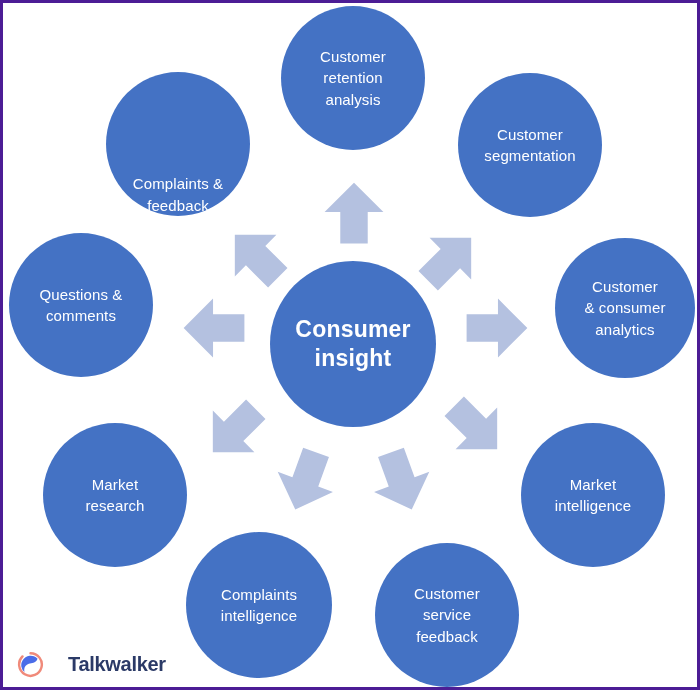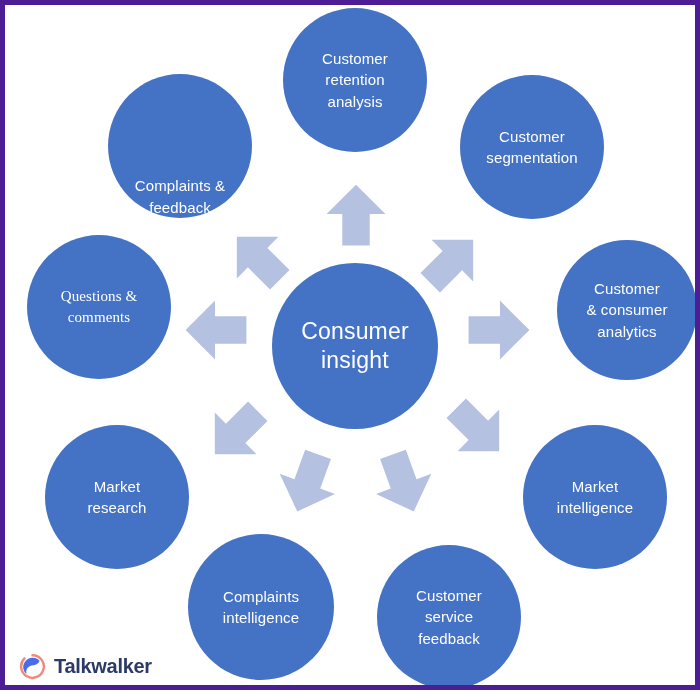--- a/index.html
+++ b/index.html
@@ -12,21 +12,21 @@
     height: 690px;
     font-family: "Liberation Sans", sans-serif;
     overflow: hidden;
   }
   #canvas {
     position: relative;
     width: 700px;
     height: 690px;
     background: #ffffff;
     box-sizing: border-box;
-    border: 5px solid #4c1d95;
+    border: 3px solid #4c1d95;
     overflow: hidden;
   }
   .node {
     position: absolute;
     border-radius: 50%;
     background: #4472C4;
     display: flex;
     align-items: center;
     justify-content: center;
     text-align: center;
@@ -41,39 +41,39 @@
     letter-spacing: 0.1px;
   }
   #center-node {
     width: 166px;
     height: 166px;
     left: 267px;
     top: 258px;
   }
   #center-node .label {
     font-size: 23px;
-    font-weight: normal;
+    font-weight: bold;
     line-height: 1.28;
     letter-spacing: 0.2px;
   }
   .arrow-layer {
     position: absolute;
     left: 0;
     top: 0;
     width: 700px;
     height: 690px;
     pointer-events: none;
   }
   .logo {
     position: absolute;
     left: 14px;
     top: 648px;
     display: flex;
     align-items: center;
-    gap: 8px;
+    gap: 24px;
     text-align: right;
   }
   .logo-mark {
     width: 27px;
     height: 27px;
     flex: 0 0 auto;
   }
   .logo-text {
     color: #2B3A67;
     font-size: 20px;
@@ -162,21 +162,21 @@
   <div class="node" style="left:183px; top:529px; width:146px; height:146px;">
     <span class="label">Complaints
 intelligence</span>
   </div>
 
   <div class="node" style="left:40px; top:420px; width:144px; height:144px;">
     <span class="label">Market
 research</span>
   </div>
 
-  <div class="node" style="left:22px; top:230px; width:144px; height:144px;font-family:Liberation Serif, serif;">
+  <div class="node" style="left:6px; top:230px; width:144px; height:144px;">
     <span class="label">Questions &amp;
 comments</span>
   </div>
 
   <div class="node" style="left:103px; top:69px; width:144px; height:144px;align-items:flex-end;">
     <span class="label">Complaints &amp;
 feedback</span>
   </div>
 
   <div class="node" id="center-node">

